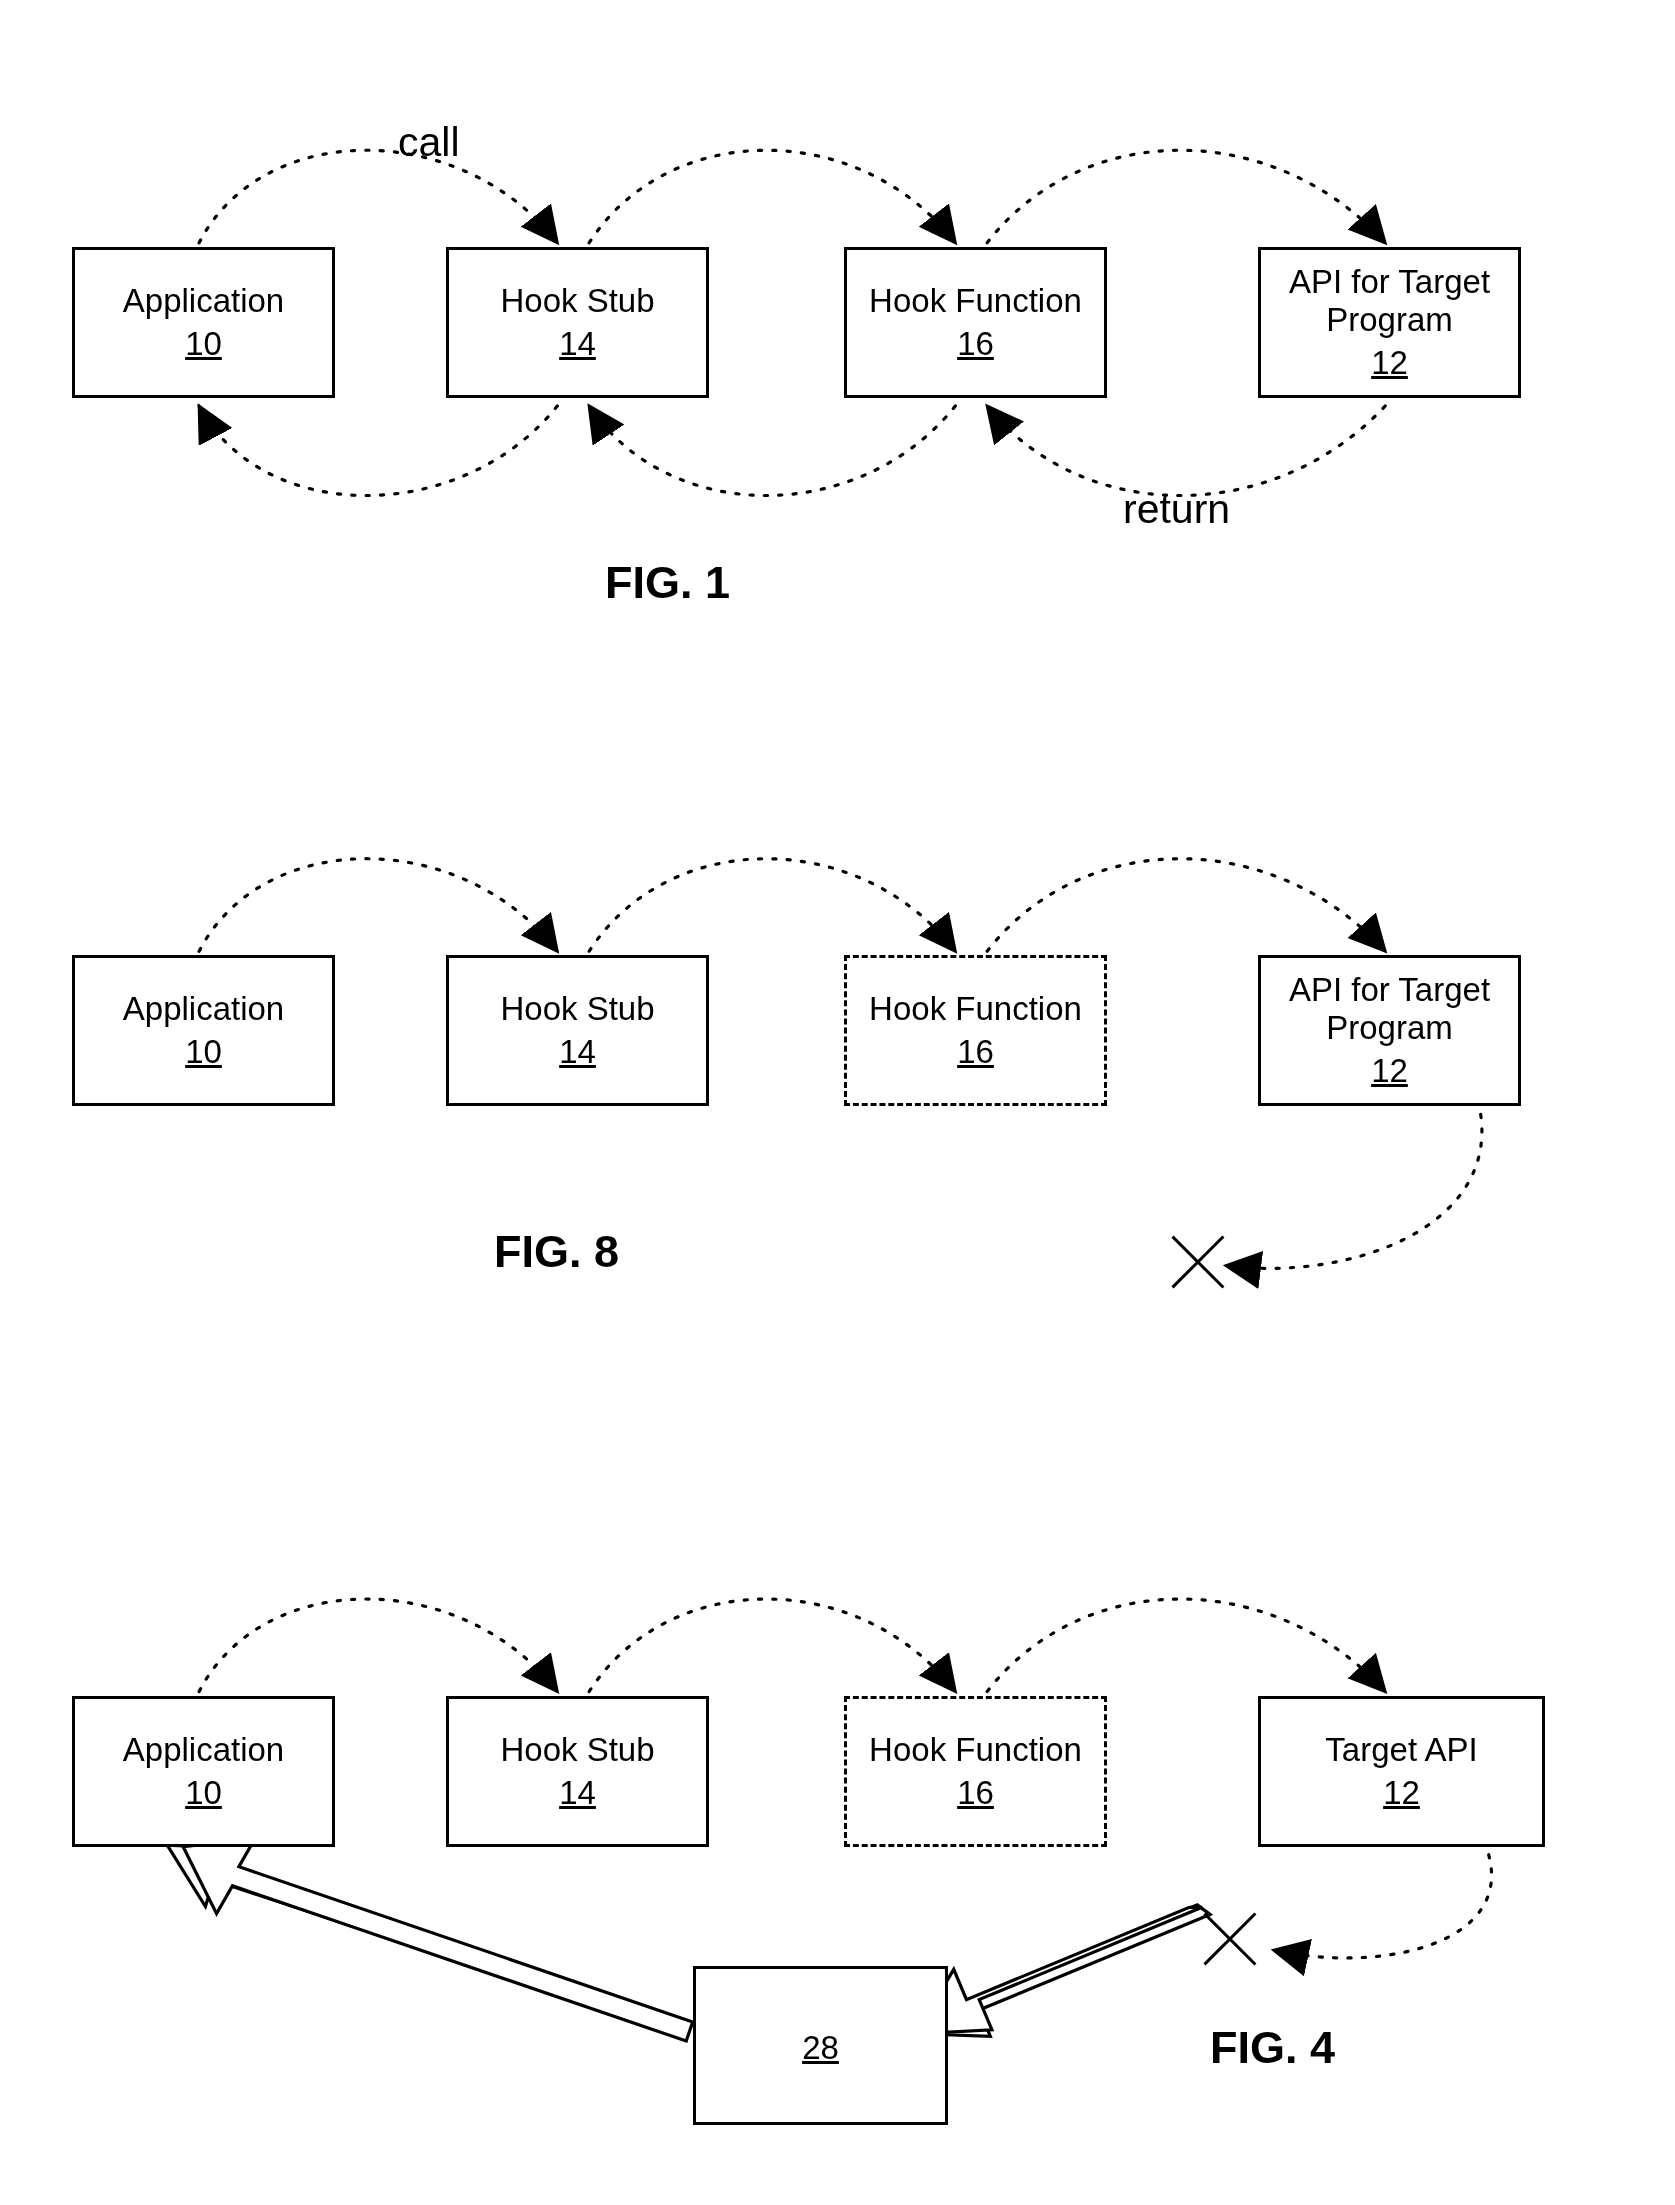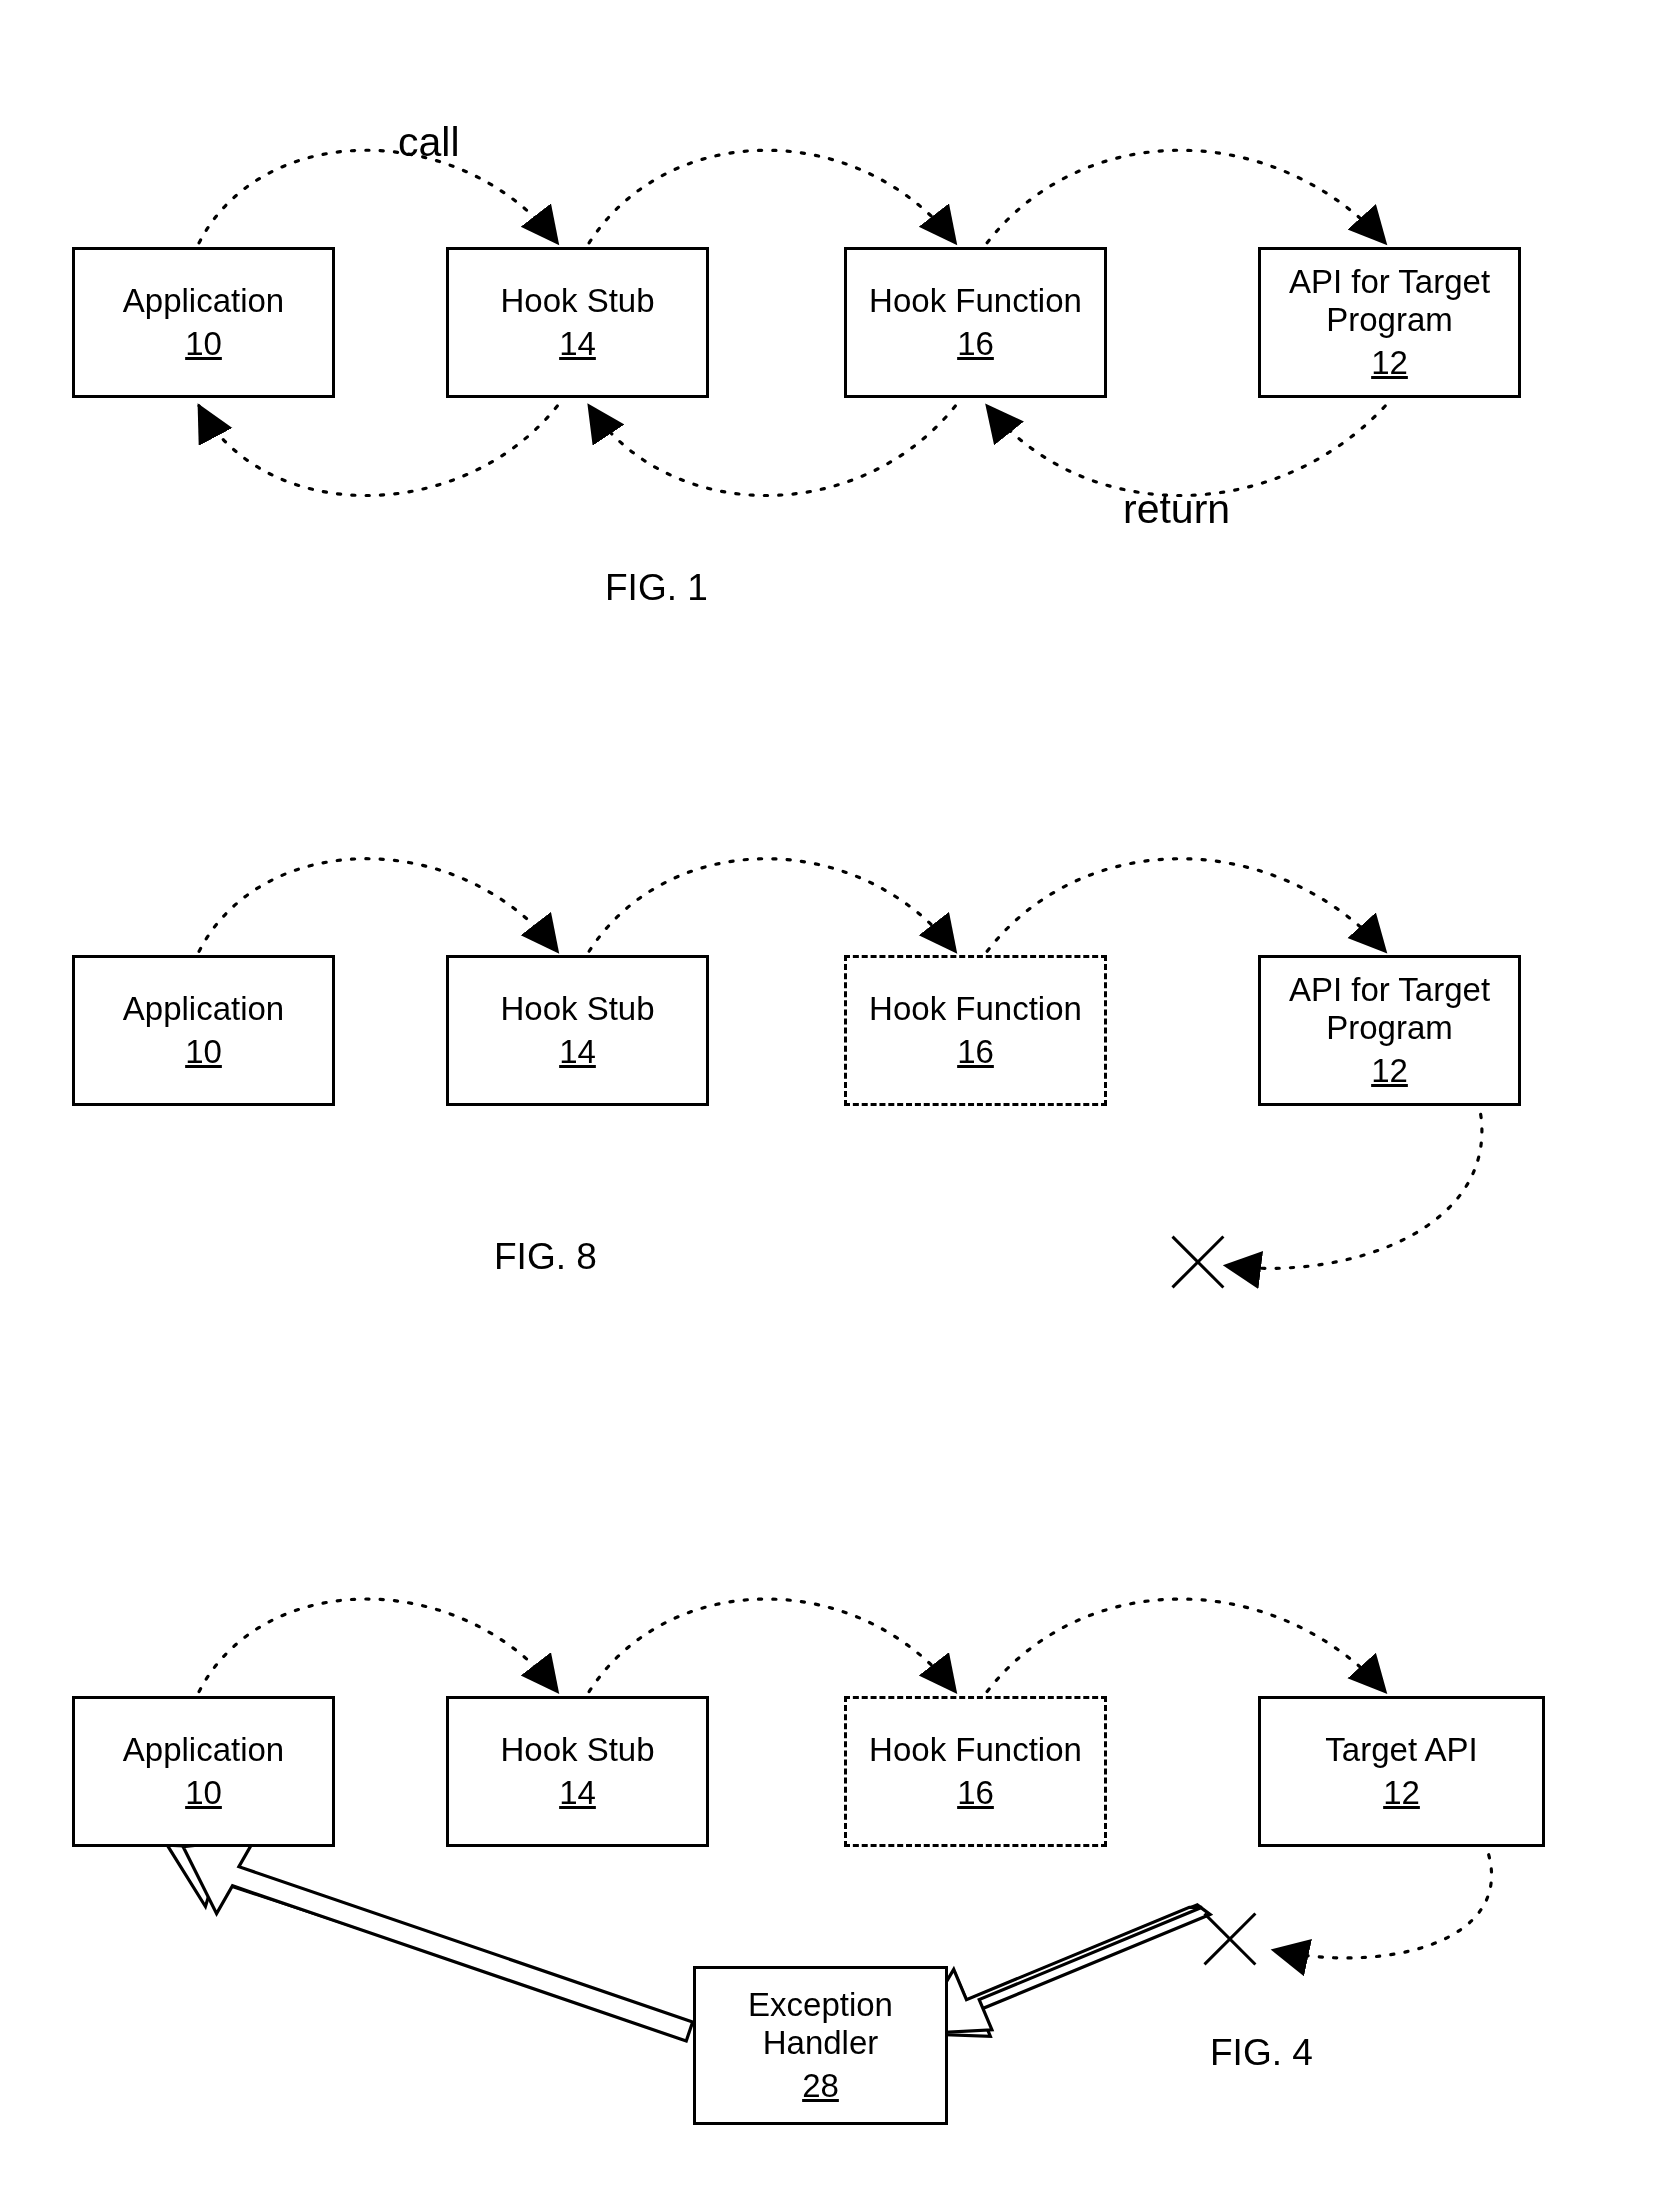--- a/index.html
+++ b/index.html
@@ -32,23 +32,22 @@
   }
   .box .label {
     padding: 0 4.8px;
   }
   .box .num {
     margin-top: 4.8px;
     text-decoration: underline;
   }
   .fig {
     position: absolute;
-    font-size: 37px;
-    font-weight: normal;
-    margin-top: 10px;
+    font-size: 45px;
+    font-weight: bold;
   }
   .anno {
     position: absolute;
     font-size: 41px;
   }
   .cross {
     position: absolute;
     width: 72px;
     height: 72px;
   }
@@ -227,21 +226,20 @@
   </div>
   <div class="box dashed" style="left:844px; top:1696px; width:263px; height:151px">
     <span class="label">Hook Function</span>
     <span class="num">16</span>
   </div>
   <div class="box" style="left:1258px; top:1696px; width:287px; height:151px">
     <span class="label">Target API</span>
     <span class="num">12</span>
   </div>
   <div class="box" style="left:693px; top:1966px; width:255px; height:159px">
-    <span class="label">Exception Handler</span>
     <span class="num">28</span>
   </div>
 
   <div class="cross" style="left:1194px; top:1903px"></div>
 
   <div class="fig" style="left:1210px; top:2022px">FIG. 4</div>
 
 </div>
 
 

